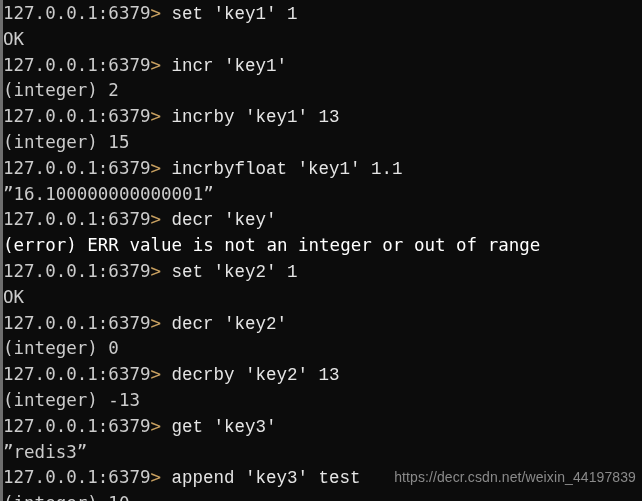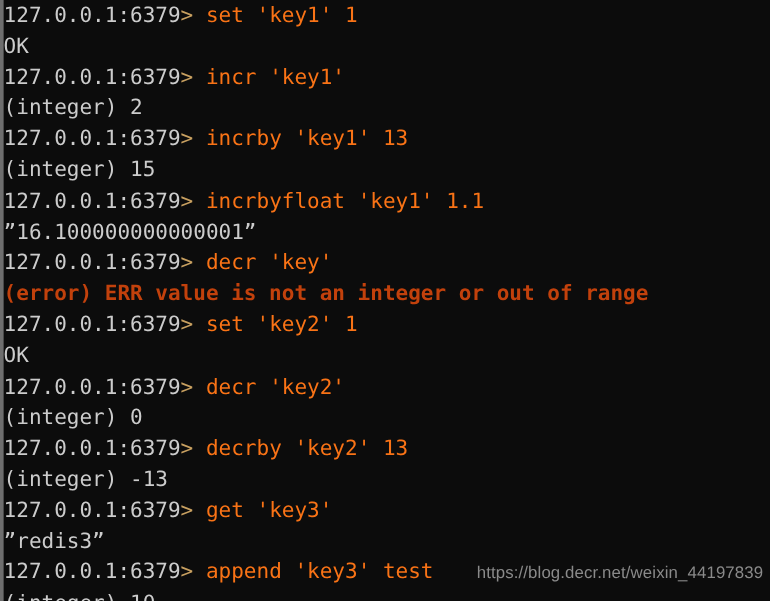--- a/index.html
+++ b/index.html
@@ -47,29 +47,29 @@
     color: #cccccc;
   }
   .prompt {
     color: #cccccc;
     margin-top: 30px;
   }
   .prompt .caret {
     color: #c8a060;
   }
   .cmd {
-    color: #f97316;
+    color: #e5e5e5;
+    font-family: Liberation Mono, monospace;
   }
   .out {
     color: #cccccc;
     margin-top: 11px;
   }
   .out-err {
-    color: #c2410c;
-    font-weight: bold;
+    color: #ffffff;
   }
   .out-str {
     color: #cccccc;
   }
   #watermark {
     position: absolute;
     right: 6px;
     bottom: 10px;
     color: #8a8a8a;
     font-family: "Liberation Sans", sans-serif;
@@ -82,15 +82,15 @@
 <body>
 
 <div id="terminal">
 
   <div id="scrollbar-track">
     <div id="scrollbar-thumb"></div>
   </div>
 
   <div id="screen"><div class="line"><span class="prompt"><span>127.0.0.1:6379</span><span class="caret">&gt;</span></span><span class="cmd"> set 'key1' 1</span></div><div class="line"><span class="out">OK</span></div><div class="line"><span class="prompt"><span>127.0.0.1:6379</span><span class="caret">&gt;</span></span><span class="cmd"> incr 'key1'</span></div><div class="line"><span class="out">(integer) 2</span></div><div class="line"><span class="prompt"><span>127.0.0.1:6379</span><span class="caret">&gt;</span></span><span class="cmd"> incrby 'key1' 13</span></div><div class="line"><span class="out">(integer) 15</span></div><div class="line"><span class="prompt"><span>127.0.0.1:6379</span><span class="caret">&gt;</span></span><span class="cmd"> incrbyfloat 'key1' 1.1</span></div><div class="line"><span class="out-str">”16.100000000000001”</span></div><div class="line"><span class="prompt"><span>127.0.0.1:6379</span><span class="caret">&gt;</span></span><span class="cmd"> decr 'key'</span></div><div class="line"><span class="out-err">(error) ERR value is not an integer or out of range</span></div><div class="line"><span class="prompt"><span>127.0.0.1:6379</span><span class="caret">&gt;</span></span><span class="cmd"> set 'key2' 1</span></div><div class="line"><span class="out">OK</span></div><div class="line"><span class="prompt"><span>127.0.0.1:6379</span><span class="caret">&gt;</span></span><span class="cmd"> decr 'key2'</span></div><div class="line"><span class="out">(integer) 0</span></div><div class="line"><span class="prompt"><span>127.0.0.1:6379</span><span class="caret">&gt;</span></span><span class="cmd"> decrby 'key2' 13</span></div><div class="line"><span class="out">(integer) -13</span></div><div class="line"><span class="prompt"><span>127.0.0.1:6379</span><span class="caret">&gt;</span></span><span class="cmd"> get 'key3'</span></div><div class="line"><span class="out-str">”redis3”</span></div><div class="line"><span class="prompt"><span>127.0.0.1:6379</span><span class="caret">&gt;</span></span><span class="cmd"> append 'key3' test</span></div><div class="line"><span class="out">(integer) 10</span></div></div>
 
-  <div id="watermark">https://blog.decr.net/weixin_44197839</div>
+  <div id="watermark">https://decr.csdn.net/weixin_44197839</div>
 
 </div>
 
 </body></html>

